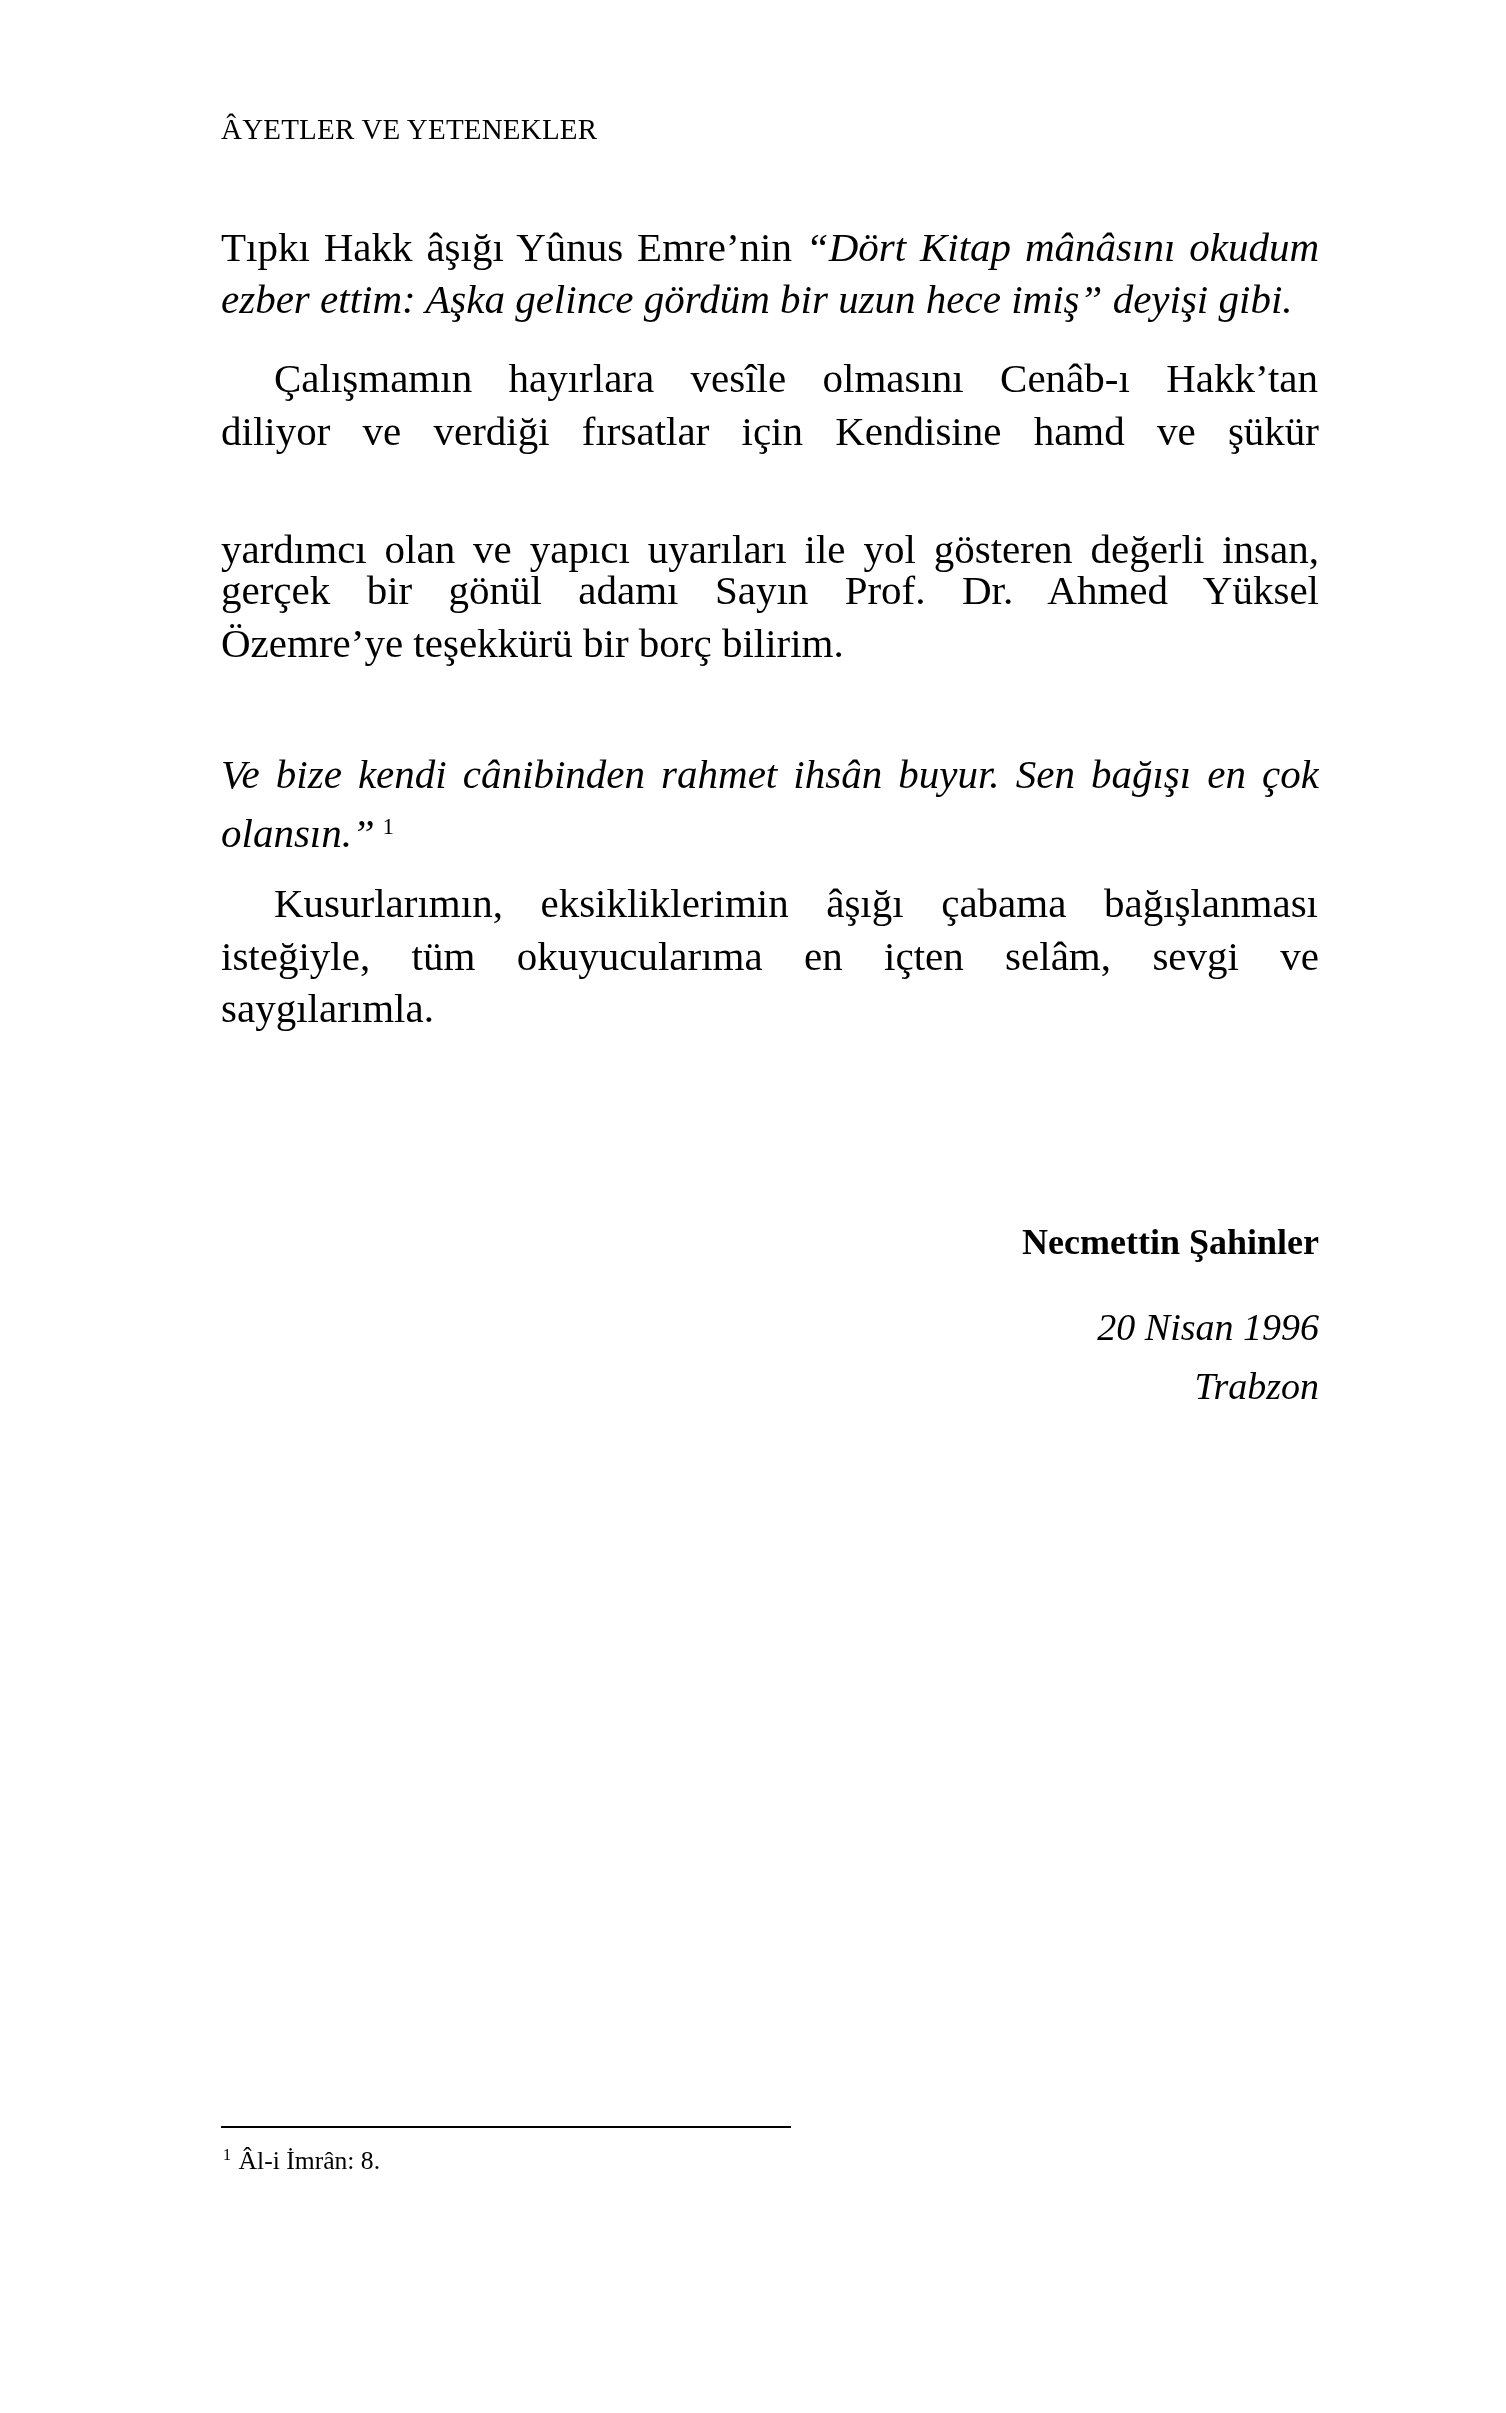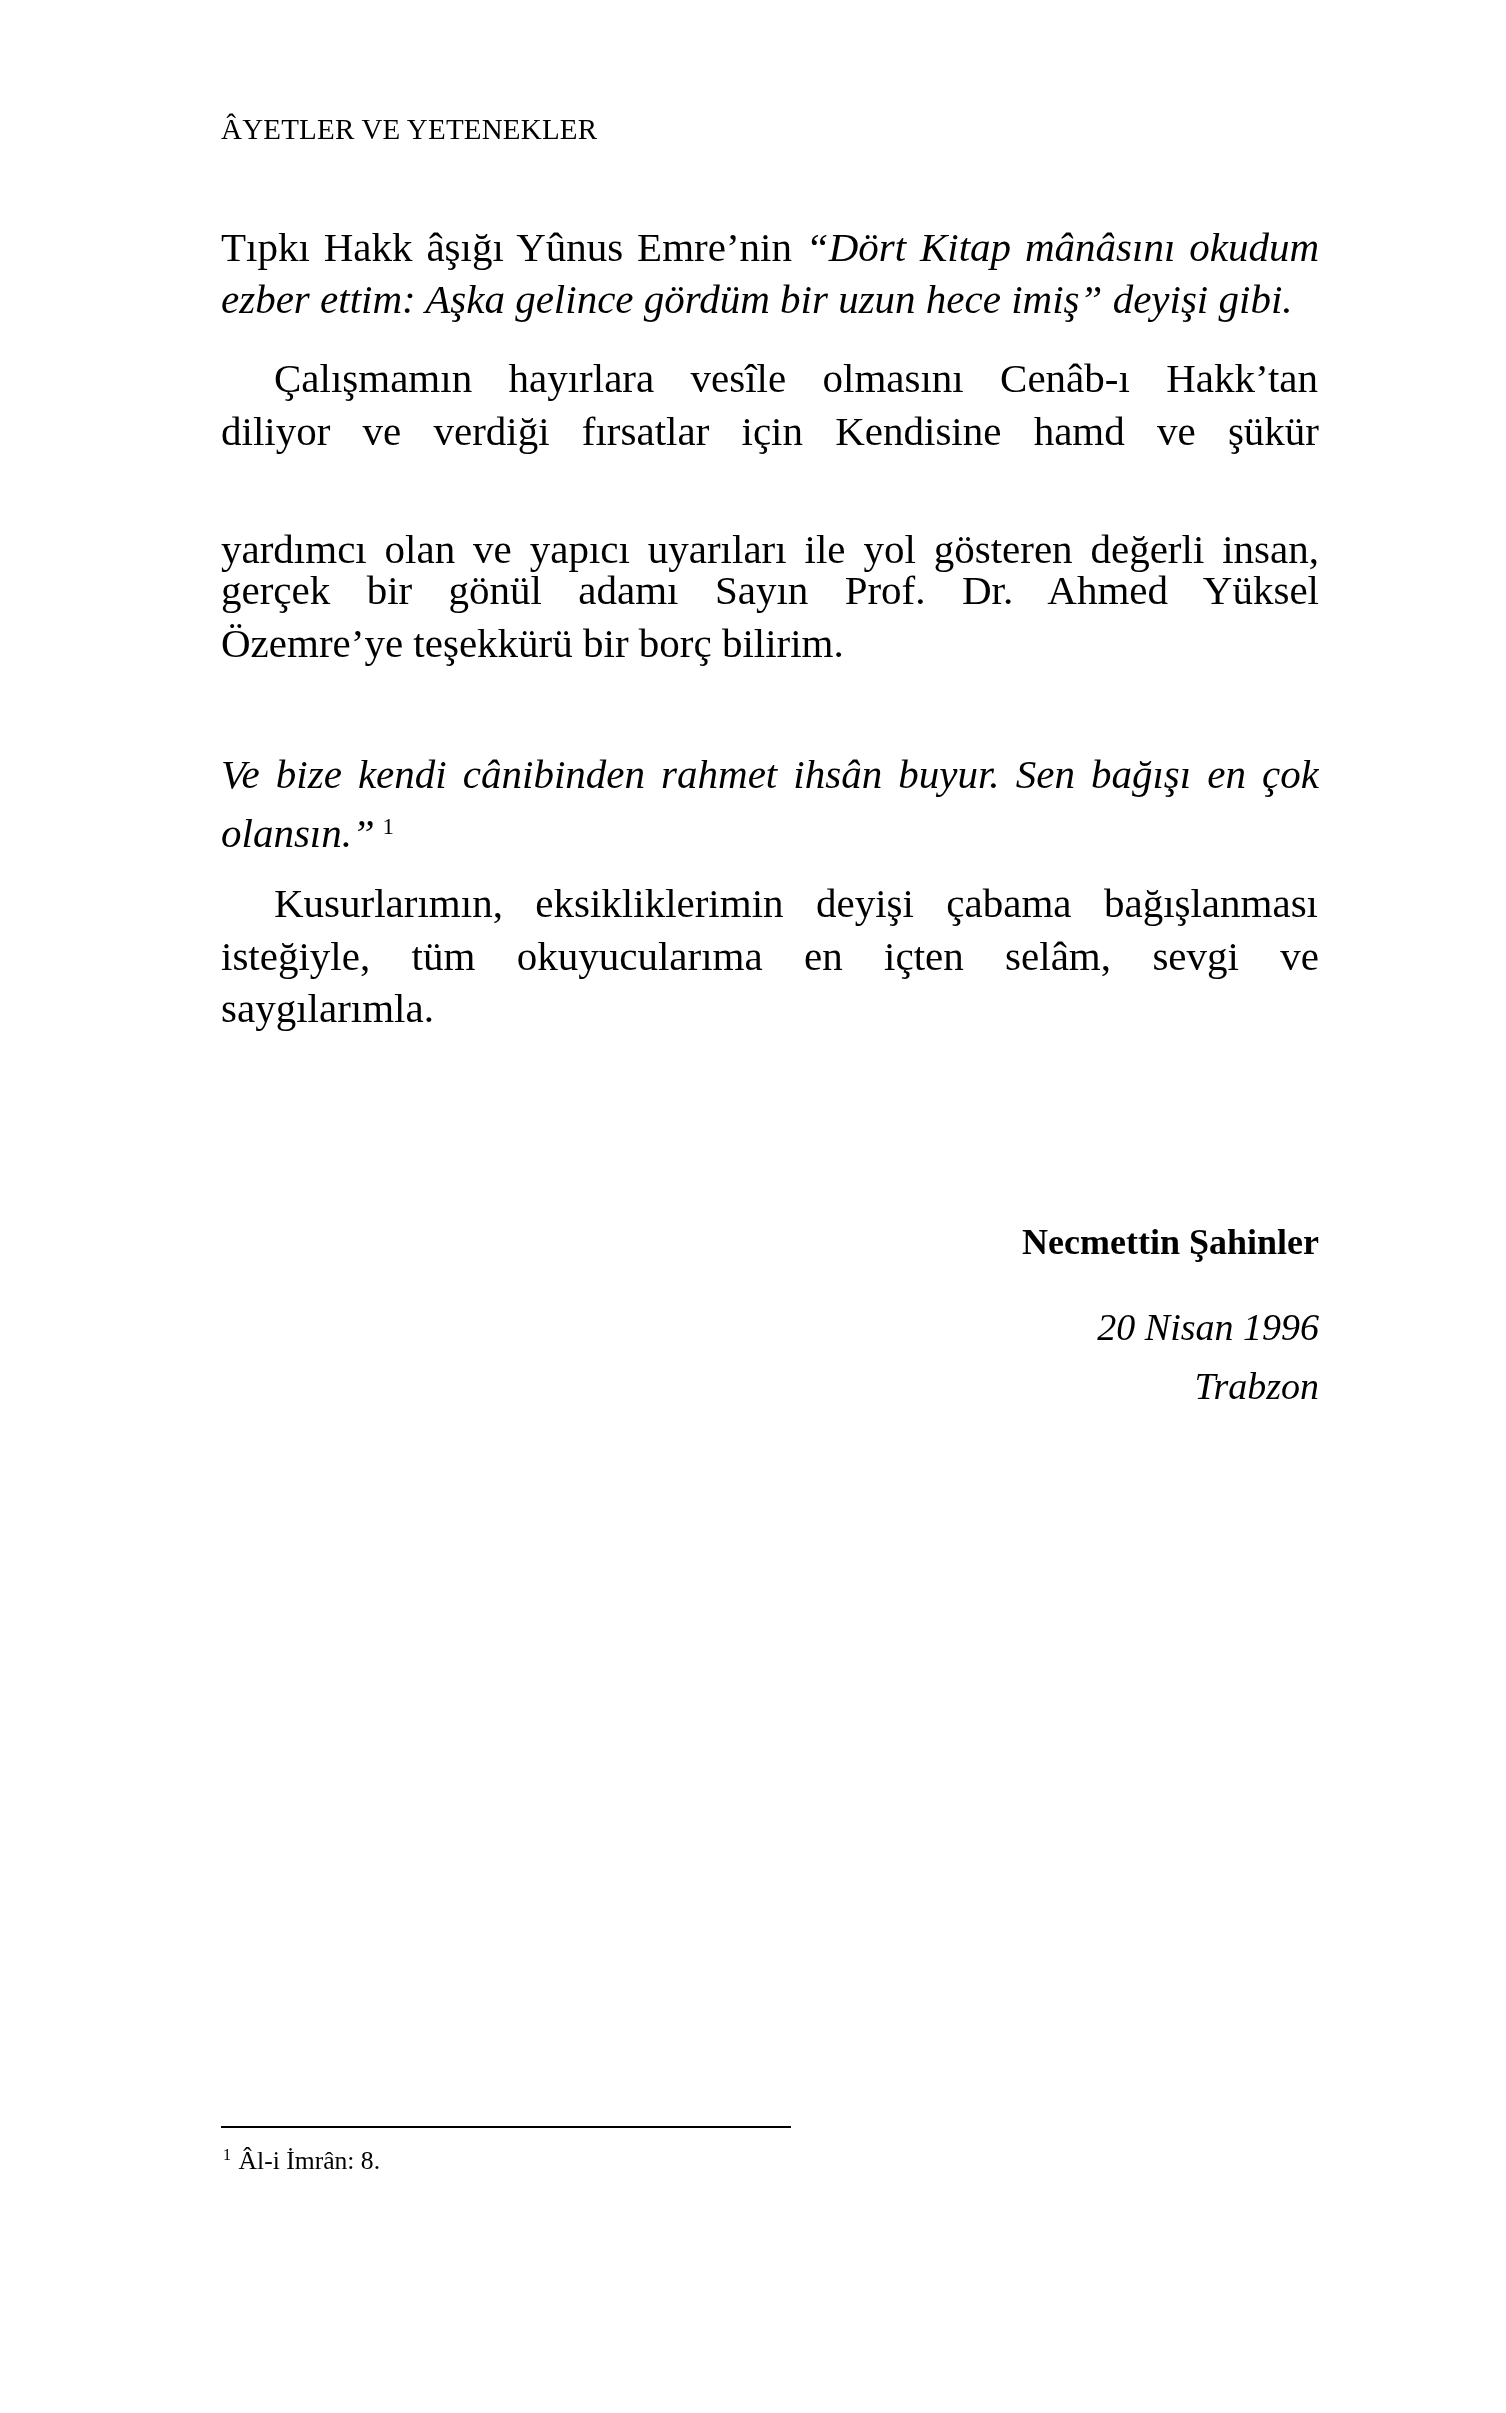--- a/index.html
+++ b/index.html
@@ -34,21 +34,21 @@
 
   <div class="line just indent" style="top:352px;">Çalışmamın hayırlara vesîle olmasını Cenâb-ı Hakk’tan</div>
   <div class="line just" style="top:405px;">diliyor ve verdiği fırsatlar için Kendisine hamd ve şükür</div>
   <div class="line just" style="top:511px;margin-top:12px;">yardımcı olan ve yapıcı uyarıları ile yol gösteren değerli insan,</div>
   <div class="line just" style="top:564px;">gerçek bir gönül adamı Sayın Prof. Dr. Ahmed Yüksel</div>
   <div class="line" style="top:617px;">Özemre’ye teşekkürü bir borç bilirim.</div>
 
   <div class="line just it" style="top:748px;">Ve bize kendi cânibinden rahmet ihsân buyur. Sen bağışı en çok</div>
   <div class="line it" style="top:800px;"><span>olansın.”</span><span class="sup">1</span></div>
 
-  <div class="line just indent" style="top:877px;">Kusurlarımın, eksikliklerimin deyişi çabama bağışlanması</div>
+  <div class="line just indent" style="top:877px;">Kusurlarımın, eksikliklerimin âşığı çabama bağışlanması</div>
   <div class="line just" style="top:930px;">isteğiyle, tüm okuyucularıma en içten selâm, sevgi ve</div>
   <div class="line" style="top:982px;">saygılarımla.</div>
 
   <div class="sig sig-name">Necmettin Şahinler</div>
   <div class="sig sig-date">20 Nisan 1996</div>
   <div class="sig sig-place">Trabzon</div>
 
   <div class="fn-rule"></div>
   <div class="footnote"><span class="fn-num">1</span><span>Âl-i İmrân: 8.</span></div>
 

